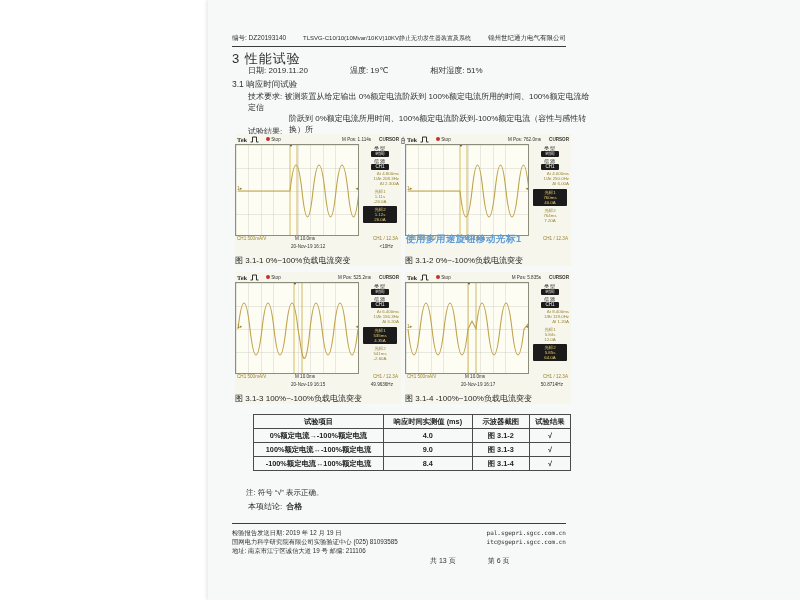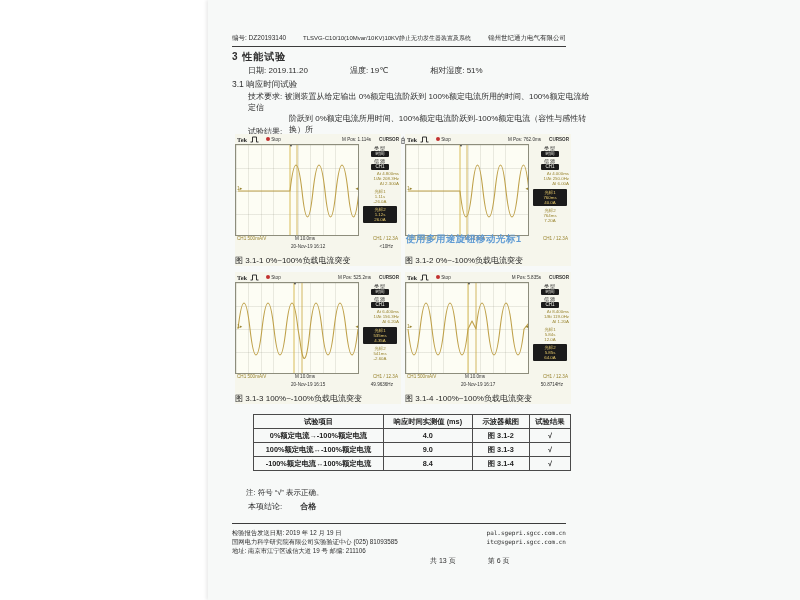--- a/index.html
+++ b/index.html
@@ -4,21 +4,21 @@
 <style>
   html,body{margin:0;padding:0}
   body{width:800px;height:600px;background:#ffffff;position:relative;overflow:hidden;
        font-family:"Liberation Sans","DejaVu Sans",sans-serif;color:#2e2e2e;}
   .paper{position:absolute;left:208px;top:0;width:592px;height:600px;background:#f7f9f8;
          box-shadow:-2px 0 3px rgba(0,0,0,.08);}
   
   .hdr{position:absolute;left:24px;top:34px;width:334px;display:flex;justify-content:space-between;
        align-items:flex-end;font-size:6.5px;border-bottom:1.6px solid #3c3c3c;padding-bottom:3px;white-space:nowrap}
   .hdr .t{font-size:6px}
-  .h1{position:absolute;left:24px;top:50px;font-size:10px;font-weight:bold;letter-spacing:1px}
+  .h1{position:absolute;left:24px;top:50px;font-size:13px;font-weight:normal;letter-spacing:1px}
   .meta{position:absolute;left:40px;top:65px;font-size:8px;display:flex;gap:42px;white-space:nowrap}
   .sub{position:absolute;left:24px;top:79px;font-size:8.5px}
   .req{position:absolute;left:40px;top:91px;width:342px;font-size:8px;line-height:11px}
   .req-cont{padding-left:41px}
   .result-label{position:absolute;left:40px;top:126px;font-size:8px}
   
   .scope{position:absolute;width:166px;background:#f6f6ec;}
   .sc-head{display:flex;align-items:center;gap:3px;font-size:4.6px;height:10px;padding:0 2px;color:#333;white-space:nowrap}
   .tek{font-weight:bold;font-size:6.5px;font-family:"Liberation Serif",serif}
   .rec{display:flex;align-items:center;gap:1px;margin-left:4px}
@@ -48,21 +48,21 @@
   .sc-foot2 .dt{position:absolute;left:56px}
   .sc-foot2 .fq{position:absolute;right:8px}
   .caption{text-align:left;font-size:8px;margin-top:3px;color:#1f1f1f;white-space:nowrap}
   .blue-note{position:absolute;left:198px;top:233px;font-size:9.5px;font-weight:bold;color:#5f9bd4;
              letter-spacing:.5px;z-index:5;transform:skewX(-3deg);white-space:nowrap}
   
   table.res{position:absolute;left:45px;top:414px;width:318px;border-collapse:collapse;font-size:7.3px;color:#222}
   table.res td,table.res th{border:.9px solid #4a4a4a;height:13px;text-align:center;font-weight:bold;padding:0 2px;white-space:nowrap}
   .note{position:absolute;left:38px;top:488px;font-size:7.5px}
   .concl{position:absolute;left:40px;top:501px;font-size:8px}
-  .concl b{margin-left:18px}
+  .concl b{margin-left:4px}
   
   .frule{position:absolute;left:24px;top:523px;width:334px;border-top:1.2px solid #3c3c3c}
   .f-left{position:absolute;left:24px;top:528px;font-size:6.3px;line-height:9px;white-space:nowrap}
   .f-right{position:absolute;left:228px;top:528px;width:130px;text-align:right;font-size:6px;line-height:9px;
            font-family:"DejaVu Sans Mono",monospace}
   .pages{position:absolute;left:222px;top:556px;font-size:7px;display:flex;gap:32px;white-space:nowrap}
   .wave{fill:none;stroke:#bfa14a;stroke-width:1.1;stroke-linejoin:round}
   .cline{stroke:#d8bc58;stroke-width:1}
   .cline2{stroke:#c7a53e;stroke-width:.8}
 </style>

